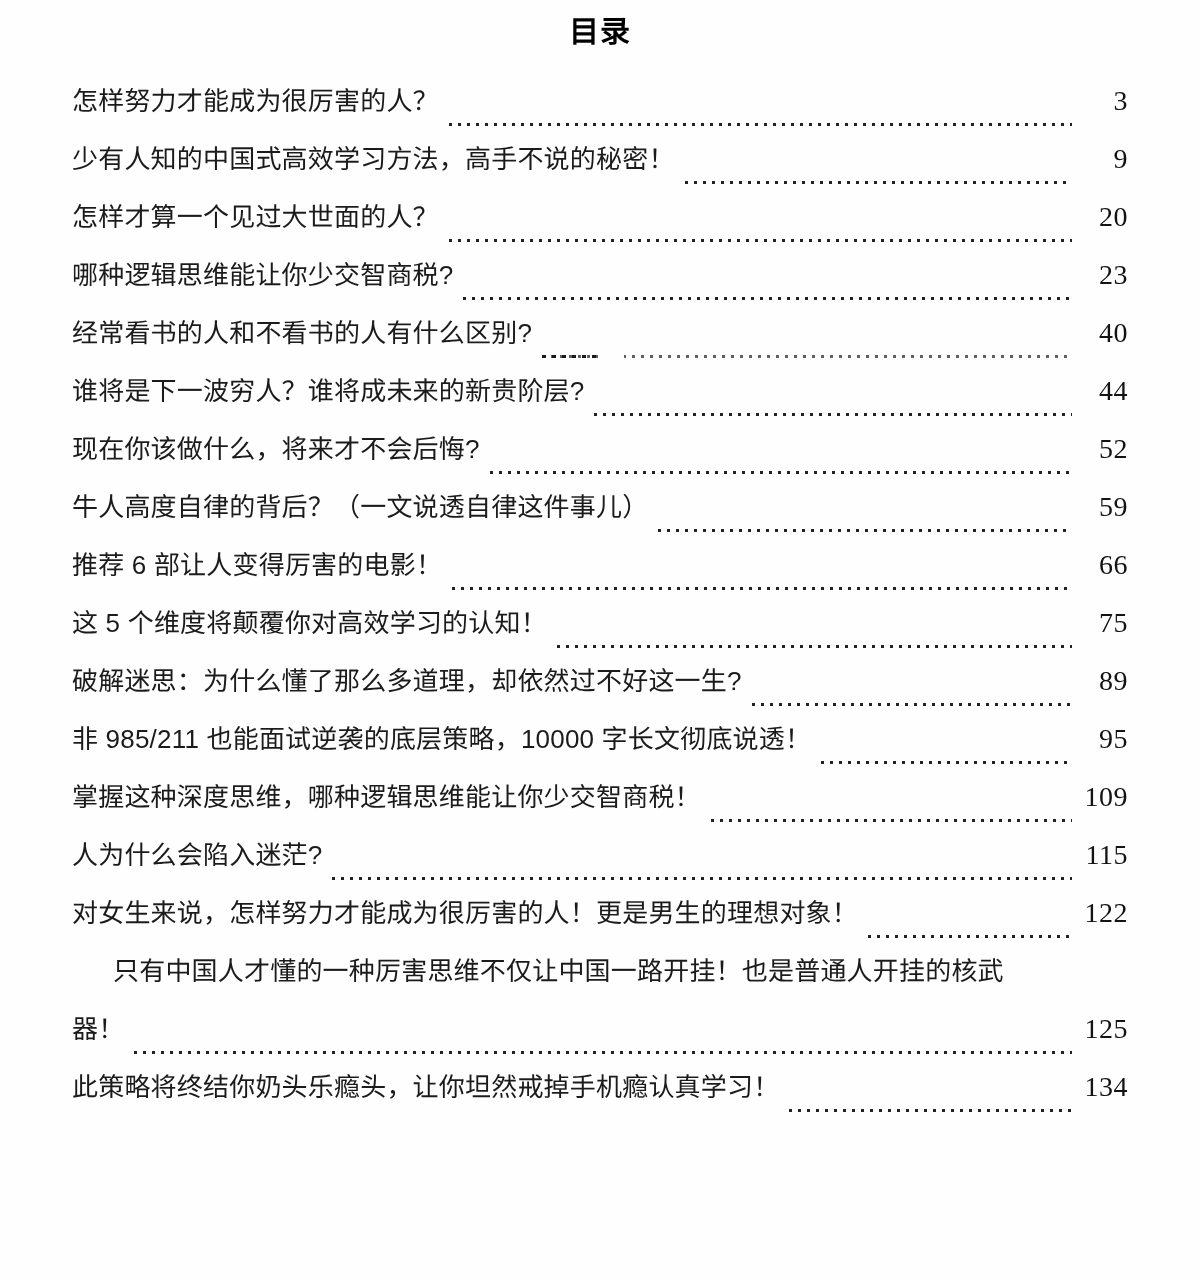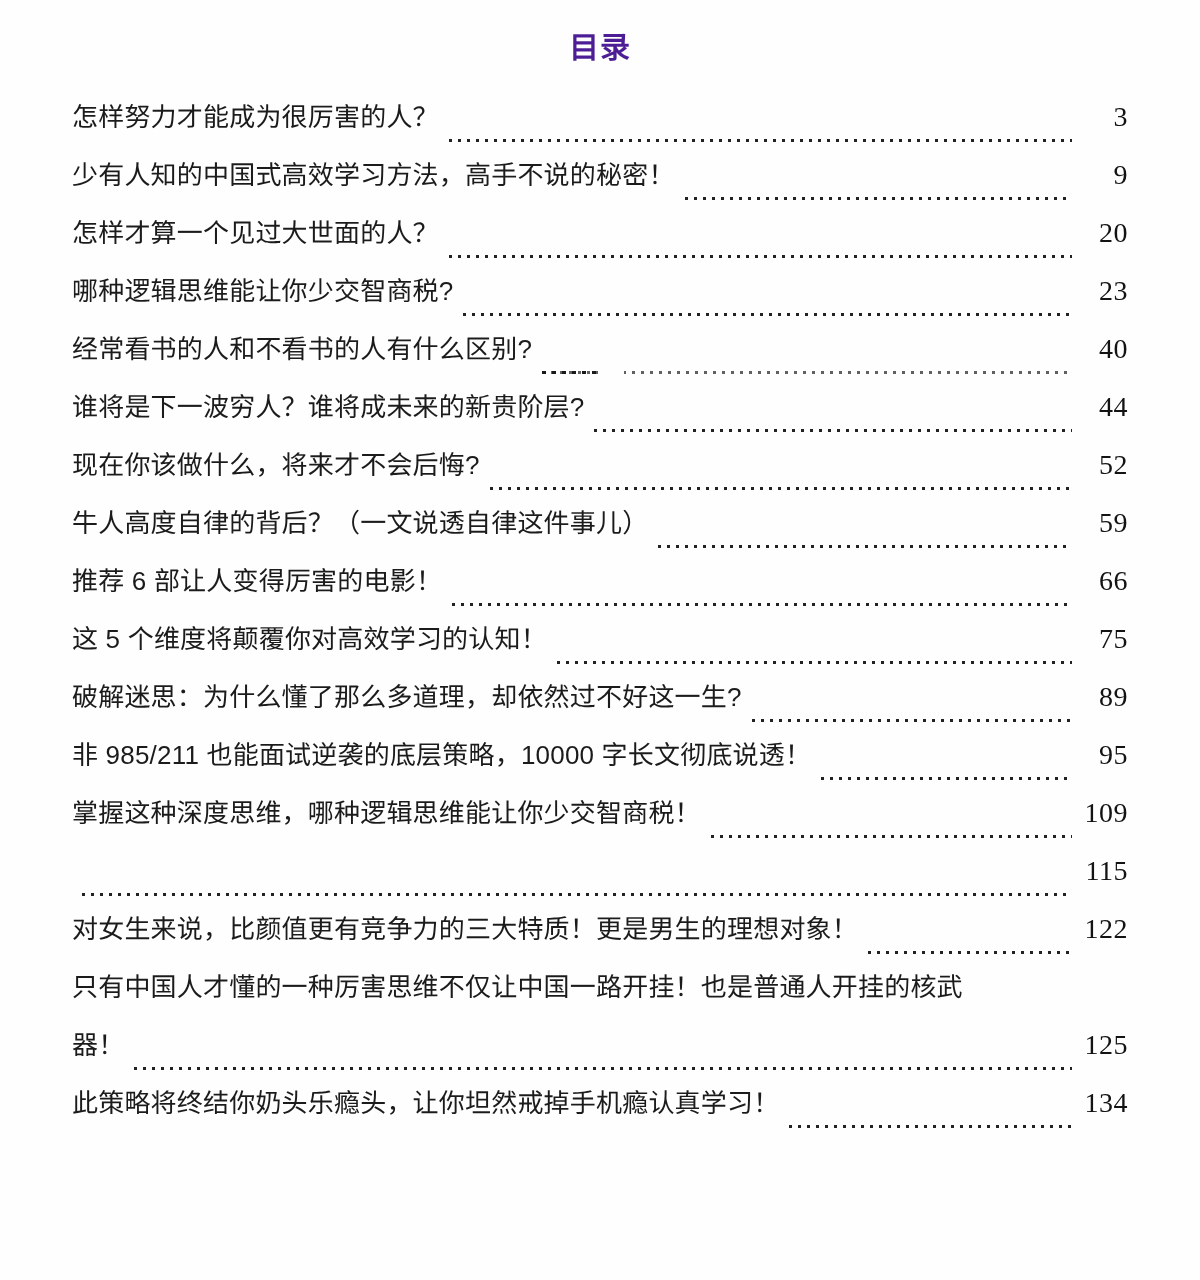--- a/index.html
+++ b/index.html
@@ -25,23 +25,23 @@
     box-sizing: border-box;
     padding: 0 72px 0 72px;
   }
 
   
   .toc-title {
     text-align: center;
     font-size: 30px;
     font-weight: bold;
     letter-spacing: 1px;
-    color: #4c1d95;
+    color: #000000;
     margin: 0;
-    padding-top: 30px;
+    padding-top: 14px;
     padding-bottom: 4px;
     line-height: 1.2;
     font-family: "DejaVu Sans", "Liberation Sans", sans-serif;
   }
 
   
   .toc-list {
     margin: 0;
     padding: 0;
     list-style: none;
@@ -138,20 +138,21 @@
     text-align: right;
     min-width: 46px;
     letter-spacing: 0.5px;
   }
 
   
   .wrap-line2 {
     display: flex;
     align-items: baseline;
     width: 100%;
+    margin-left: 41px;
   }
 </style>
 </head>
 <body>
 
 <div class="page">
 
   <h1 class="toc-title">目录</h1>
 
   <ul class="toc-list" id="toc-list">
@@ -244,27 +245,28 @@
       </li>
       <li class="toc-entry">
         <div class="entry-inner">
           <span class="entry-title">掌握这种深度思维，哪种逻辑思维能让你少交智商税！</span>
           <span class="leader"></span>
           <span class="entry-page">109</span>
         </div>
       </li>
       <li class="toc-entry">
         <div class="entry-inner">
+          <span class="entry-title">人为什么会陷入迷茫?</span>
           <span class="leader"></span>
           <span class="entry-page">115</span>
         </div>
       </li>
       <li class="toc-entry">
         <div class="entry-inner">
-          <span class="entry-title">对女生来说，比颜值更有竞争力的三大特质！更是男生的理想对象！</span>
+          <span class="entry-title">对女生来说，怎样努力才能成为很厉害的人！更是男生的理想对象！</span>
           <span class="leader"></span>
           <span class="entry-page">122</span>
         </div>
       </li>
       <li class="toc-entry wrap">
         <div class="wrap-line2">
           <span class="entry-title">只有中国人才懂的一种厉害思维不仅让中国一路开挂！也是普通人开挂的核武</span>
         </div>
         <div class="entry-inner">
           <span class="entry-title">器！</span>

